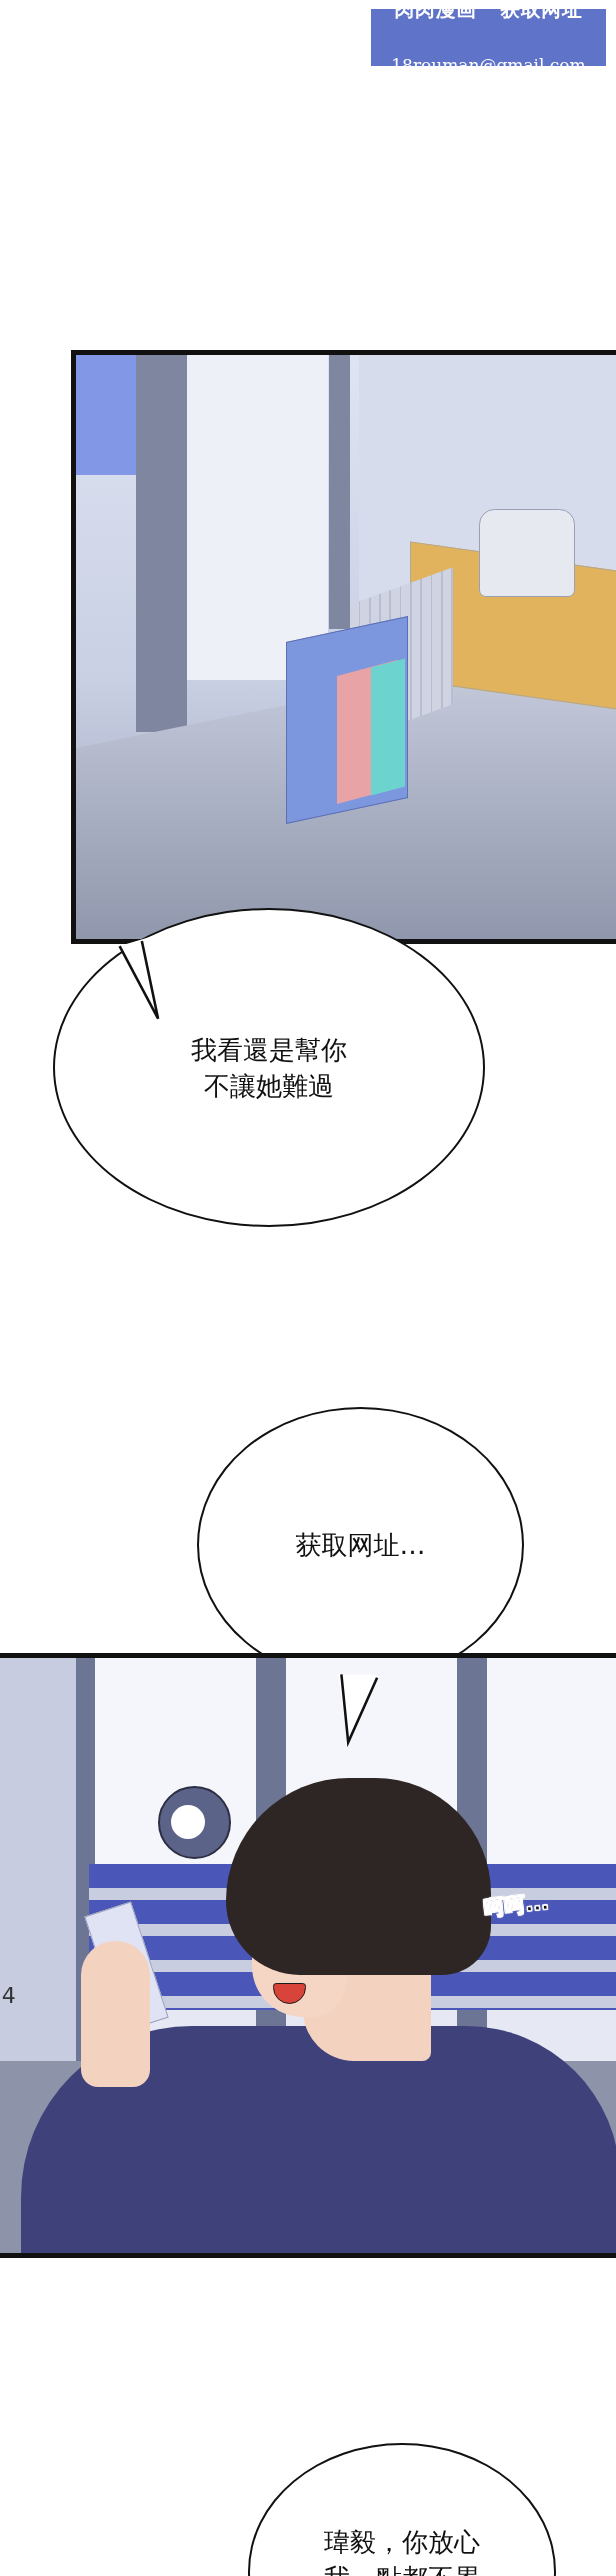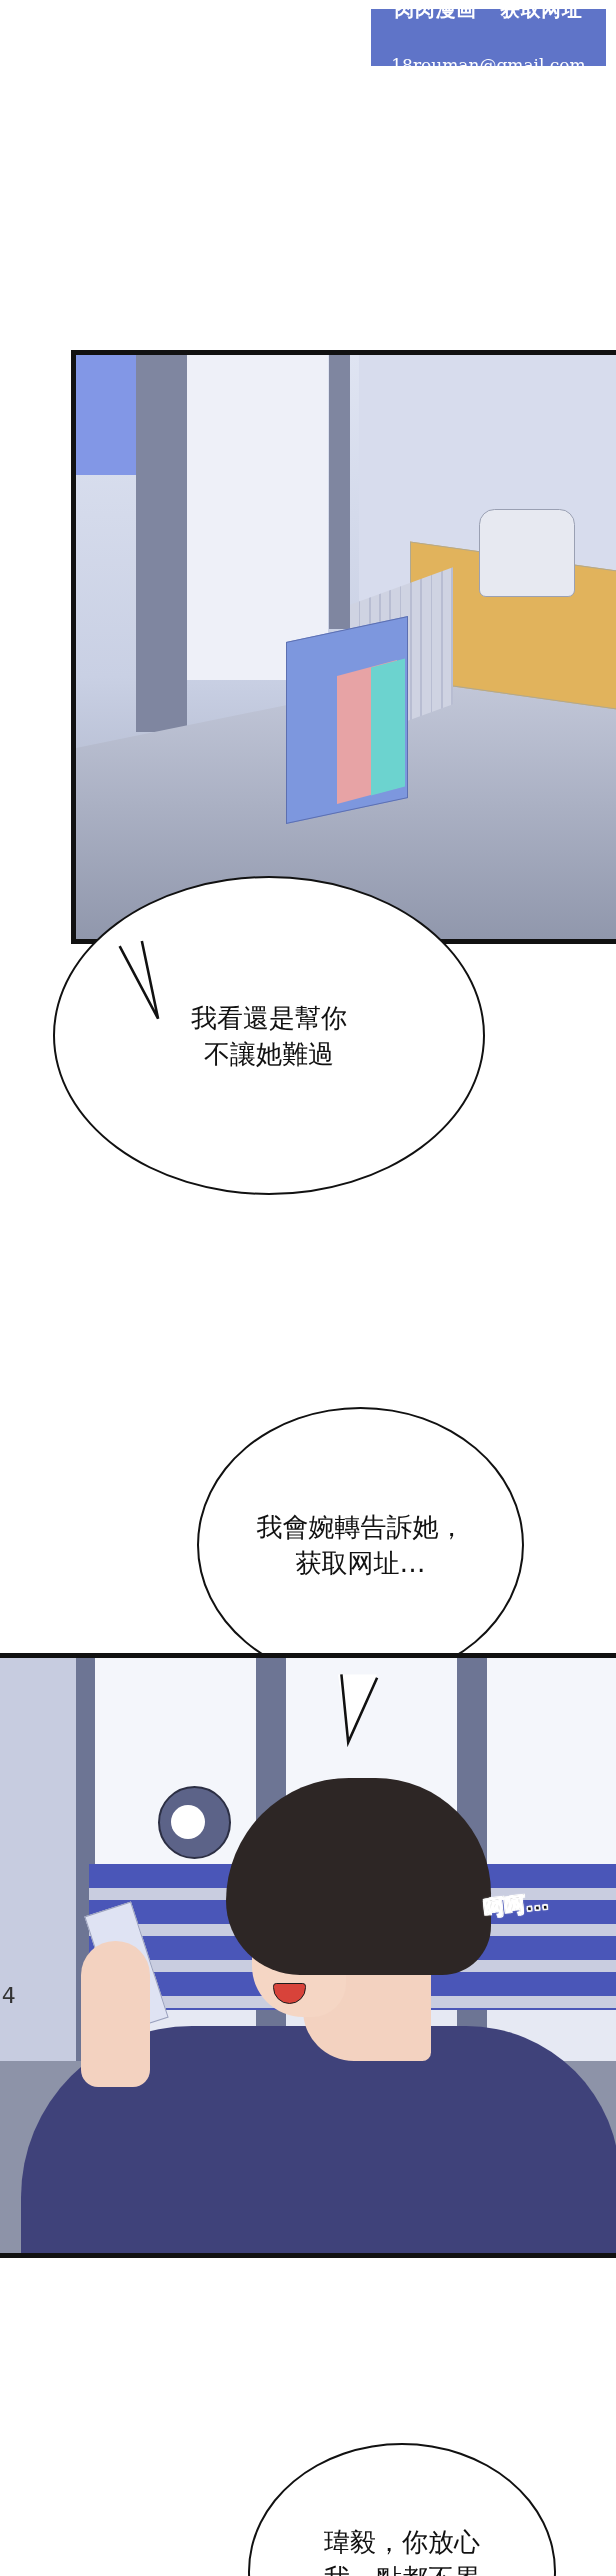--- a/index.html
+++ b/index.html
@@ -76,21 +76,21 @@
   .bubble {
     position: absolute; background: #fff; border: 2.6px solid #111; border-radius: 50%;
     display: flex; flex-direction: column; align-items: center; justify-content: center;
     box-sizing: border-box;
   }
   .bubble .line {
     font-family: "DejaVu Sans", sans-serif; font-size: 26px; color: #111; line-height: 36px; white-space: nowrap;
   }
   .tail { position: absolute; }
 
-  .bubble-1 { left: 53px; top: 876px; width: 432px; height: 319px; }
+  .bubble-1 { left: 53px; top: 908px; width: 432px; height: 319px; }
   .bubble-2 { left: 197px; top: 1407px; width: 327px; height: 276px; }
   .bubble-3 { left: 248px; top: 2443px; width: 308px; height: 257px; justify-content: flex-start; padding-top: 79px; }
 </style>
 </head>
 <body>
 
 <div class="watermark">
   <div class="wm-title">肉肉漫画   获取网址</div>
   <div class="wm-email">18rouman@gmail.com</div>
 </div>
@@ -113,21 +113,20 @@
 <div class="bubble bubble-1">
   <div class="line">我看還是幫你</div>
   <div class="line">不讓她難過</div>
 </div>
 <svg class="tail" style="left:111px;top:929px;" width="60" height="94" viewBox="0 0 70 110">
   <polygon points="10,20 60,5 55,105" fill="#fff"></polygon>
   <polyline points="10,20 55,105 36,14" fill="none" stroke="#111" stroke-width="3"></polyline>
 </svg>
 
 <div class="bubble bubble-2">
-  <div class="line">我會婉轉告訴她，</div>
   <div class="line">获取网址…</div>
 </div>
 
 <div class="panel panel-2">
   <div class="p2-win" style="left:94px;width:167px;"></div>
   <div class="p2-win" style="left:291px;width:171px;"></div>
   <div class="p2-win" style="left:492px;width:137px;"></div>
   <div class="p2-leftwall"></div>
   <div class="p2-col" style="left:81px;width:19px;"></div>
   <div class="p2-col" style="left:261px;width:30px;"></div>

